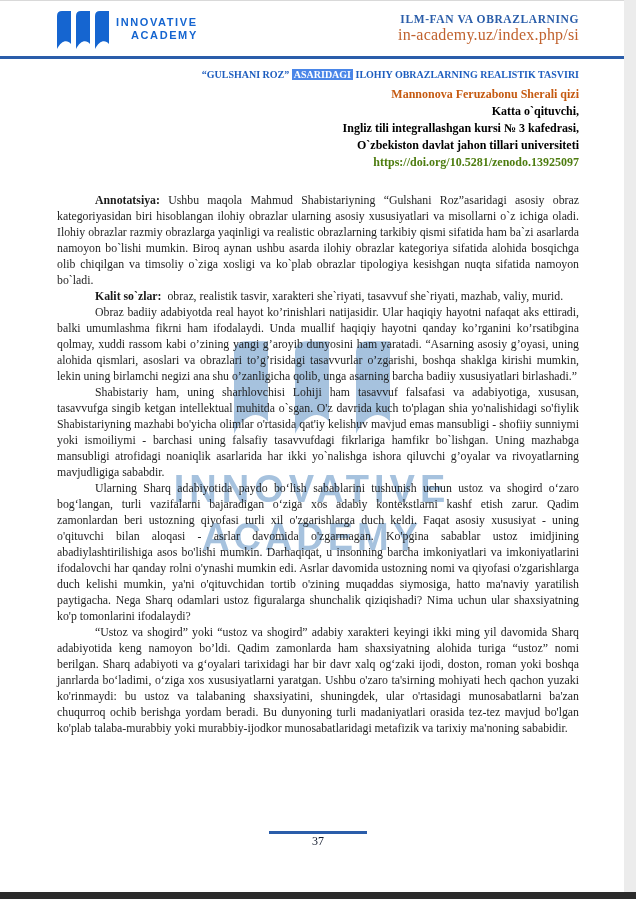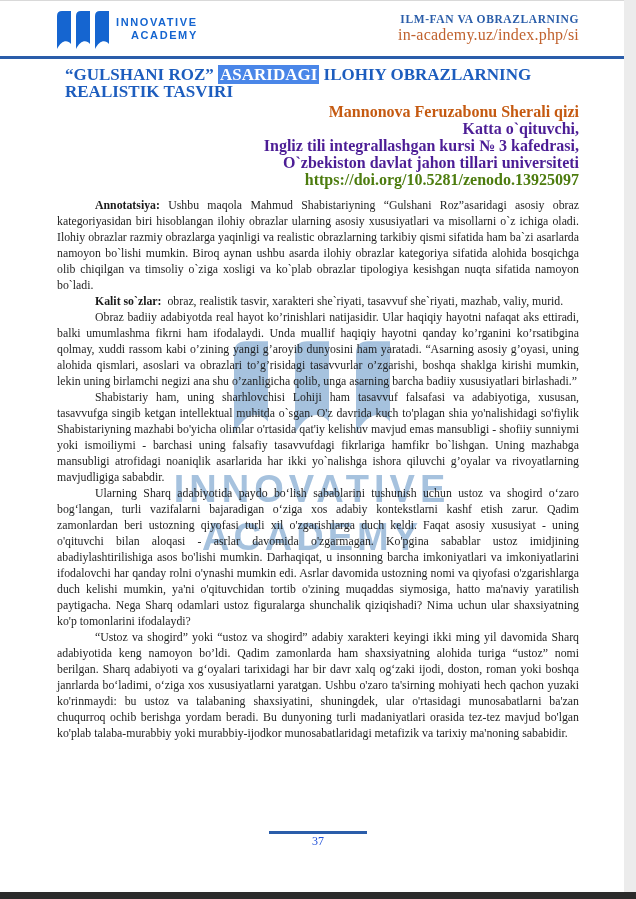--- a/index.html
+++ b/index.html
@@ -26,37 +26,37 @@
   .logo-text{margin-left:7px;font-family:"Liberation Sans",sans-serif;font-weight:bold;
     color:#1565d0;font-size:11px;letter-spacing:1.6px;line-height:13px;padding-top:6px;}
   .logo-text .l2{padding-left:15px;}
   .conf{ text-align:right;color:#2a5da9;font-weight:bold;font-size:11.5px;
     letter-spacing:0.6px;line-height:15px;padding-top:2px;}
   .conf .url{color:#c0622e;font-weight:normal;letter-spacing:0.2px;font-size:16px;cursor:pointer;}
 
   .rule{position:absolute;top:56px;left:0;width:624px;height:3px;background:#2a5daa;z-index:1;}
 
   .content{position:relative;z-index:1;margin:0 57px;width:522px;}
-  .title{margin-top:10px;text-align:left;font-weight:bold;font-size:17px;
+  .title{margin-top:10px;text-align:right;font-weight:bold;font-size:10px;
     line-height:17px;color:#1d5dbe;margin-left:8px;}
   .title .hl{background:#4a86e8;color:#ffffff;padding:0 2px;}
 
-  .author{margin-top:3px;text-align:right;font-weight:bold;font-size:16px;line-height:17px;}
+  .author{margin-top:3px;text-align:right;font-weight:bold;font-size:12px;line-height:17px;}
   .author .name{color:#c55a11;}
-  .author .aline{color:#4c1d95;}
+  .author .aline{color:#000000;}
   .author .doi{color:#4d7c0f;cursor:pointer;}
 
-  .bodytext{margin-top:9px;}
+  .bodytext{margin-top:21px;}
   .bodytext p{margin:0;text-align:justify;text-indent:38px;font-size:11.8px;
     line-height:16px;color:#1f1f1f;}
   .bodytext b{color:#1a1a1a;}
 
   .footer{position:absolute;top:831px;left:57px;width:522px;text-align:center;z-index:1;}
   .footer-line{width:98px;height:3px;background:#2a5daa;margin:0 auto;}
-  .page-num{color:#1d4ed8;font-size:12px;line-height:15px;}
+  .page-num{color:#0f172a;font-size:12px;line-height:15px;}
 </style>
 </head>
 <body>
 
 <div class="top-edge"></div>
 <div class="right-edge"></div>
 
 <div class="watermark">
   <div class="wm-shapes">
     <svg width="34" height="103" viewBox="0 0 14 38">

